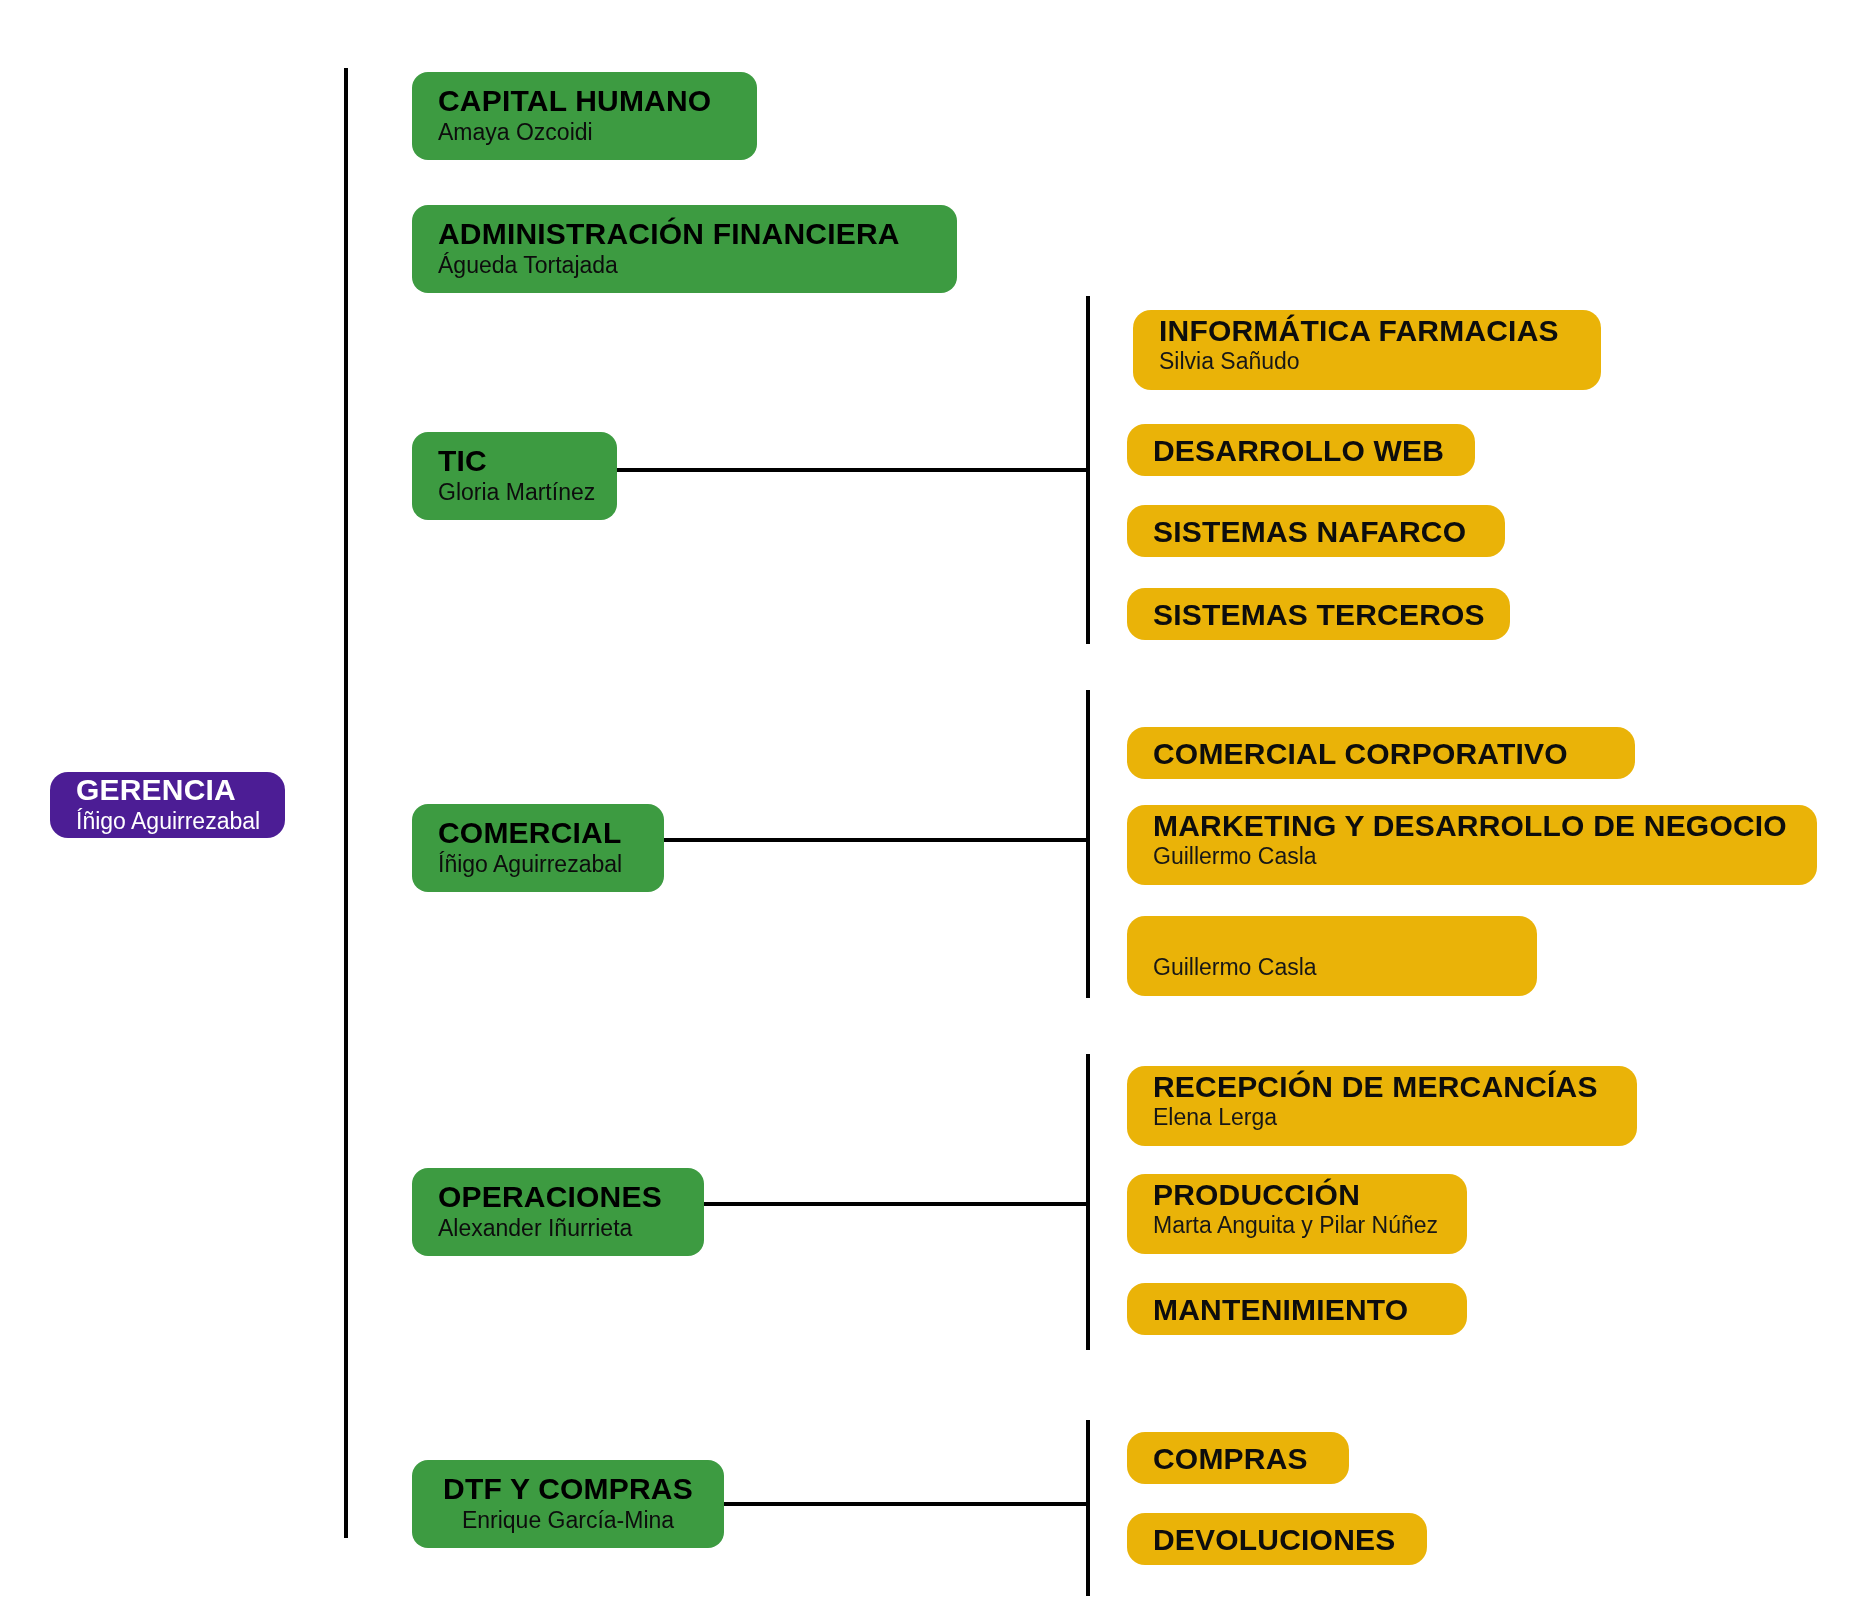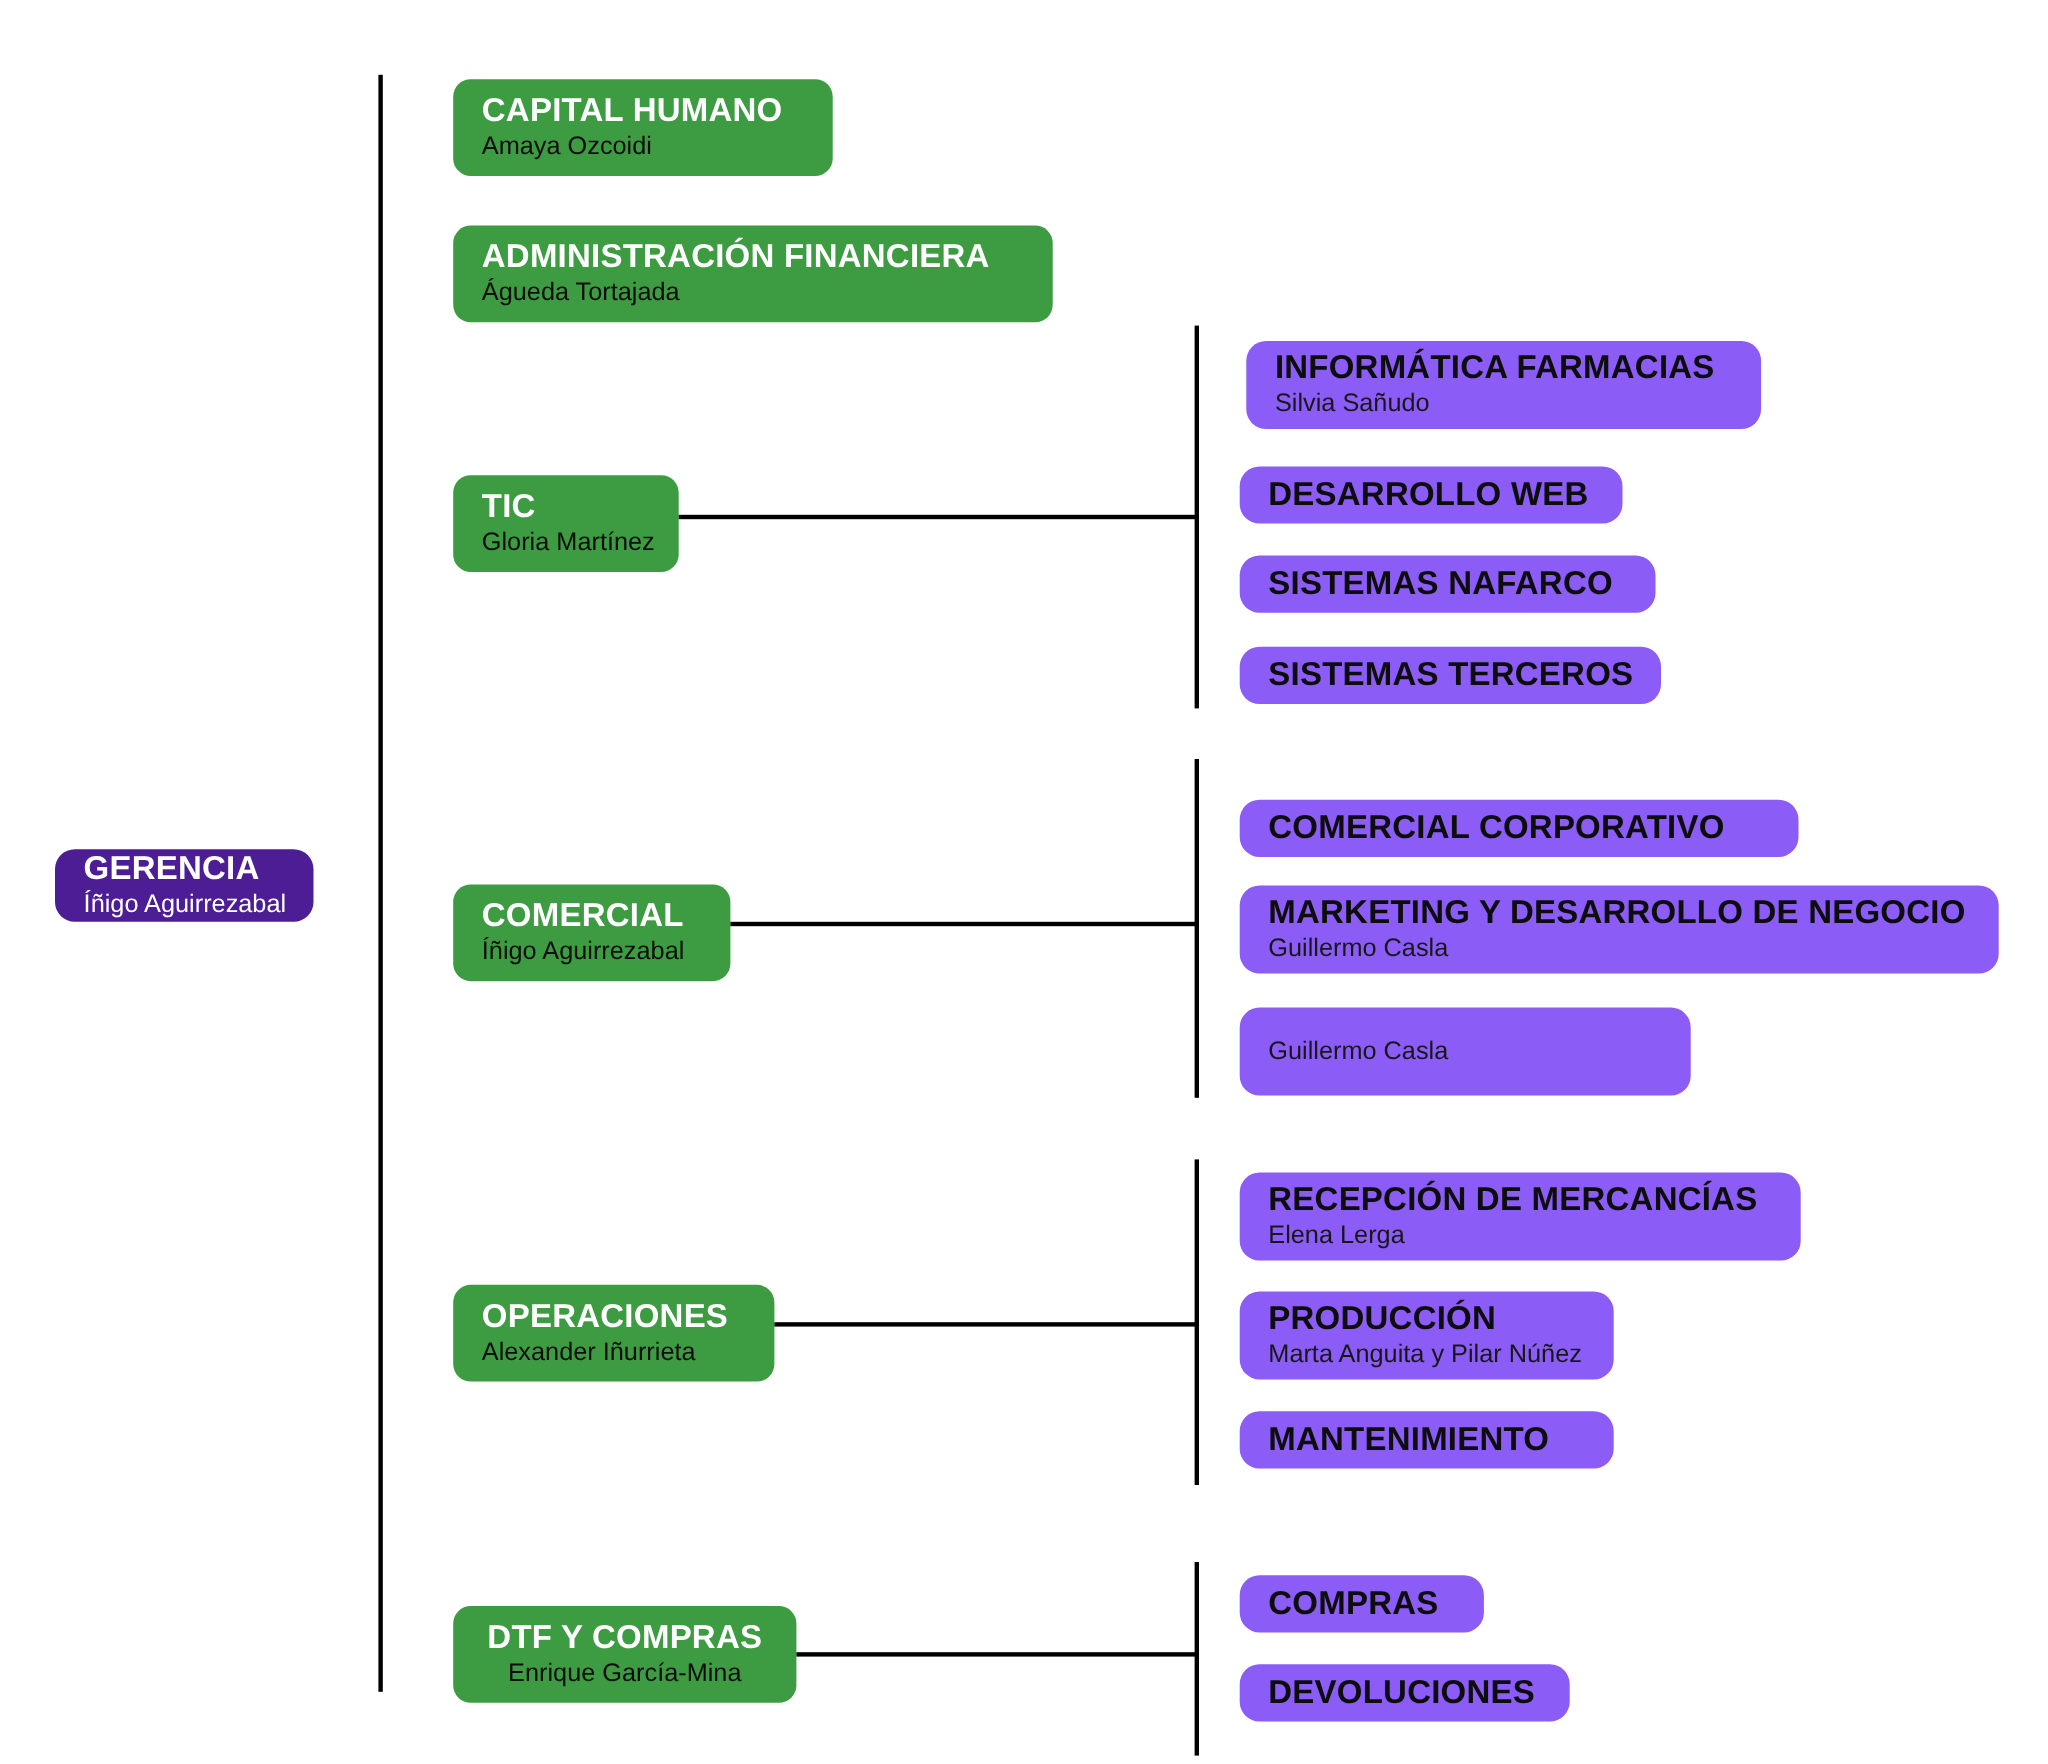--- a/index.html
+++ b/index.html
@@ -41,25 +41,25 @@
   
   .node.root {
     background: #4c1d95;
     border-radius: 18px;
   }
   .node.root .title { color: #ffffff; font-size: 30px; }
   .node.root .person { color: #ffffff; font-size: 23px; font-weight: normal; }
 
   
   .node.green { background: #3d9b41; }
-  .node.green .title { color: #ffffff; font-size: 30px; }
+  .node.green .title { color: #000000; font-size: 30px; }
   .node.green .person { color: #0d0d0d; font-size: 23px; font-weight: normal; }
 
   
-  .node.gray { background: #8b5cf6; border-radius: 18px; }
+  .node.gray { background: #eab308; border-radius: 18px; justify-content: flex-end; }
   .node.gray .title { color: #0d0d0d; font-size: 30px; }
   .node.gray .person { color: #171717; font-size: 23px; font-weight: normal; }
 
   
   .line-v {
     position: absolute;
     background: #000000;
     width: 4px;
   }
   .line-h {

